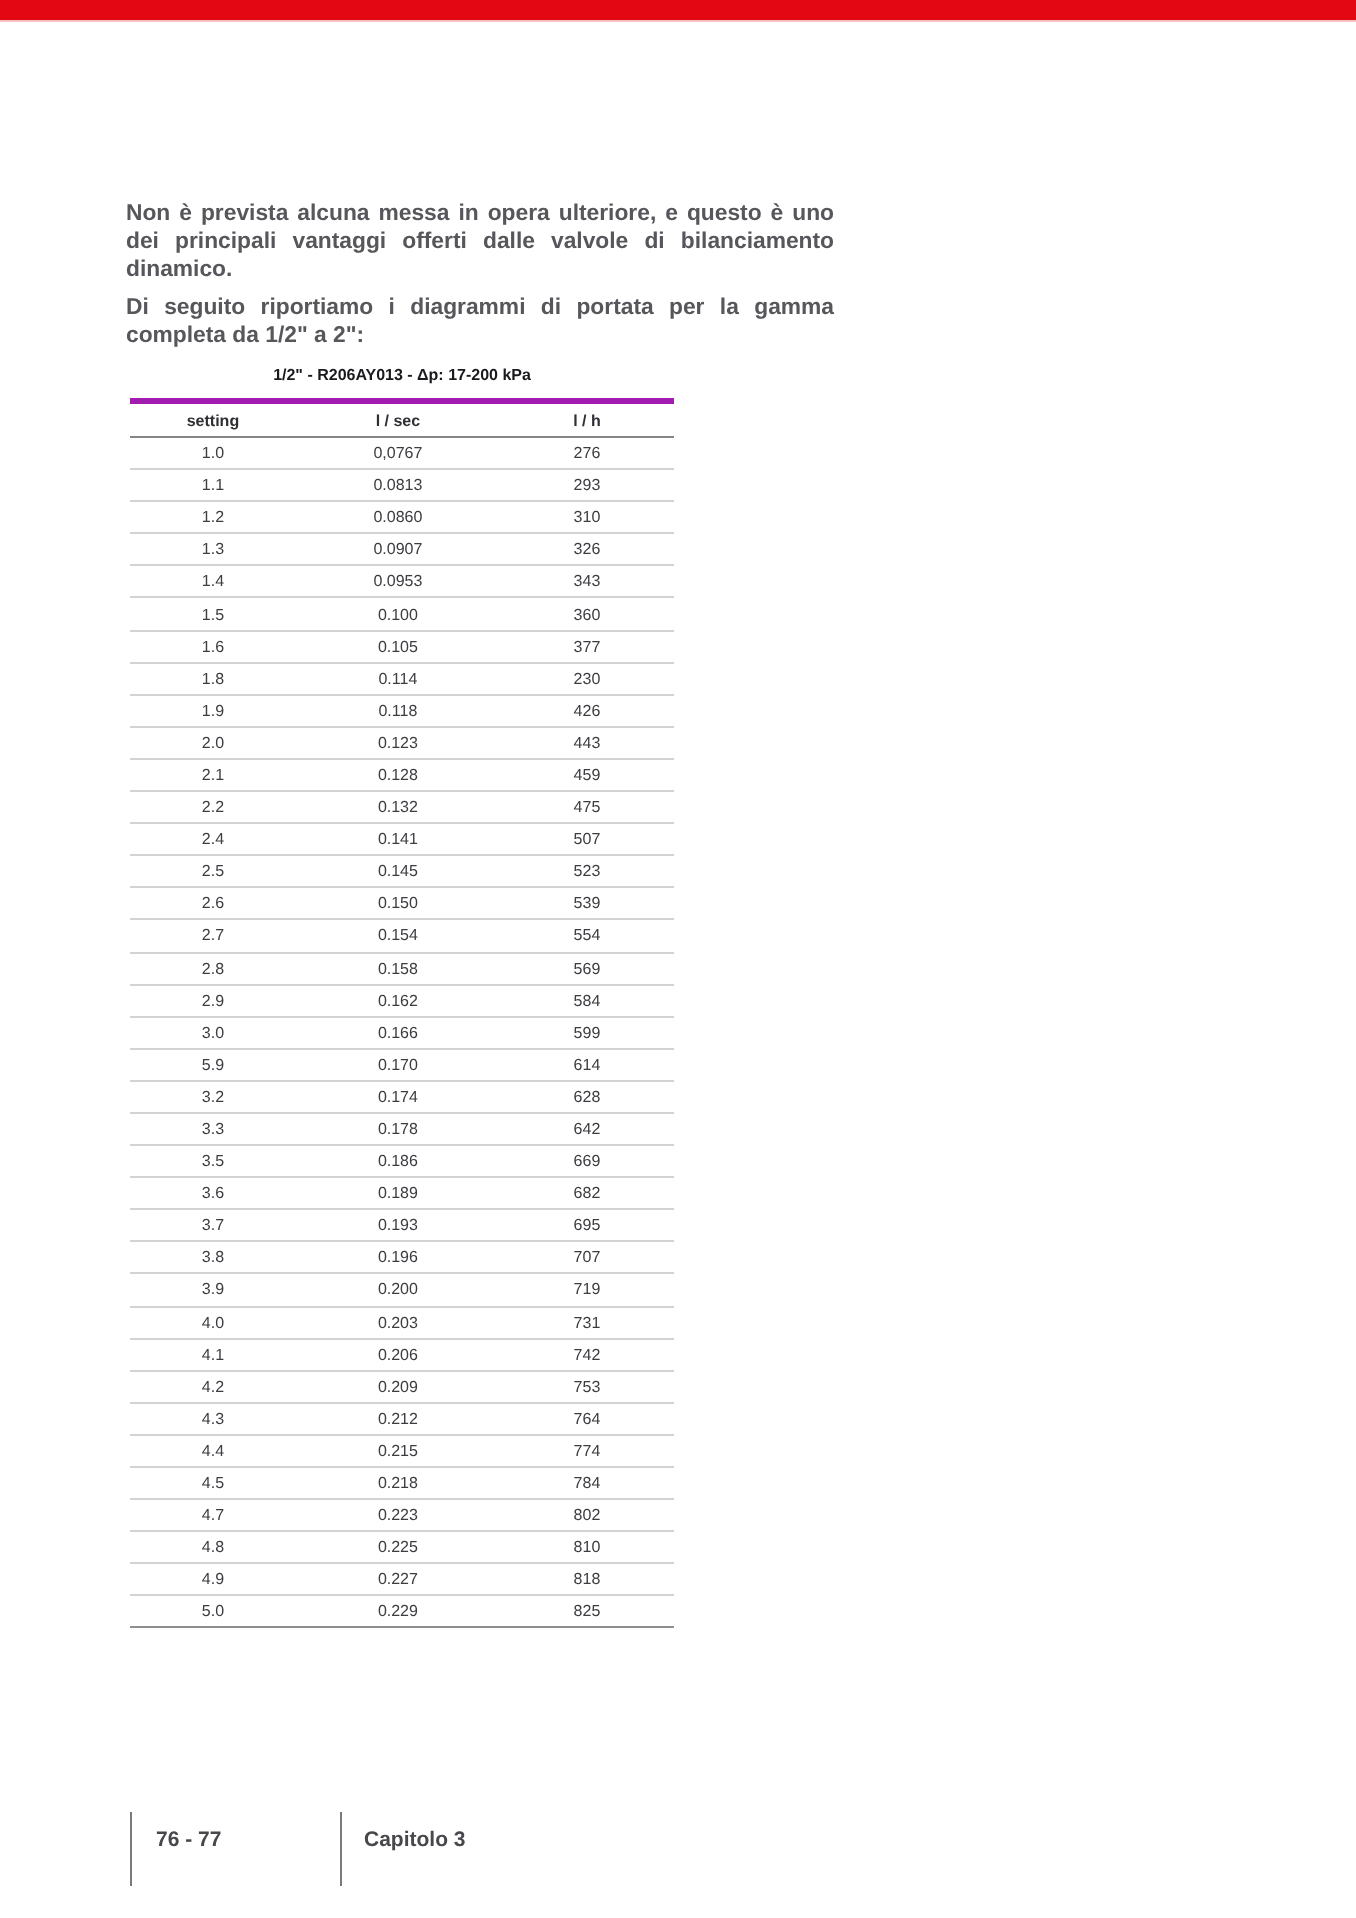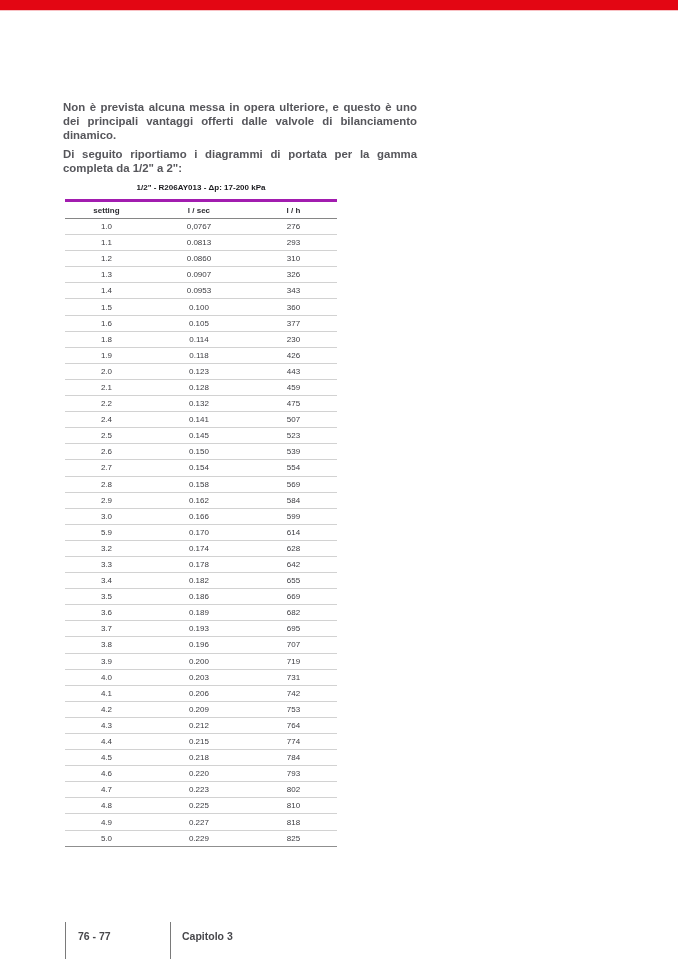--- a/index.html
+++ b/index.html
@@ -34,21 +34,21 @@
     height:16px; text-align:center; padding:0;
     border-top:3px solid #a21caf; border-bottom:1px solid #868686;
   }
   table.flow td {
     font-size:8px; font-weight:normal; color:#3c3c41;
     height:15.1px; text-align:center; padding:0;
     border-bottom:1px solid #d2d2d2;
   }
   table.flow tbody tr:last-child td { border-bottom-color:#8f8f8f; }
 
-  .footer { position:absolute; left:0; bottom:0; width:100%; height:37px; }
+  .footer { position:absolute; left:0; bottom:16px; width:100%; height:37px; }
   .vline { position:absolute; top:0; bottom:0; width:1px; background:#7a7a7a; }
   .vline-1 { left:65px; }
   .vline-2 { left:170px; }
   .footer-text {
     position:absolute; top:8px;
     font-size:10.5px; font-weight:bold; color:#48484c; white-space:nowrap;
   }
   .footer-pages { left:78px; }
   .footer-chapter { left:182px; }
 </style>
@@ -184,25 +184,20 @@
             <td>3.2</td>
             <td>0.174</td>
             <td>628</td>
           </tr>
           <tr>
             <td>3.3</td>
             <td>0.178</td>
             <td>642</td>
           </tr>
           <tr>
-            <td>3.4</td>
-            <td>0.182</td>
-            <td>655</td>
-          </tr>
-          <tr>
             <td>3.5</td>
             <td>0.186</td>
             <td>669</td>
           </tr>
           <tr>
             <td>3.6</td>
             <td>0.189</td>
             <td>682</td>
           </tr>
           <tr>
@@ -242,25 +237,20 @@
           </tr>
           <tr>
             <td>4.4</td>
             <td>0.215</td>
             <td>774</td>
           </tr>
           <tr>
             <td>4.5</td>
             <td>0.218</td>
             <td>784</td>
-          </tr>
-          <tr>
-            <td>4.6</td>
-            <td>0.220</td>
-            <td>793</td>
           </tr>
           <tr>
             <td>4.7</td>
             <td>0.223</td>
             <td>802</td>
           </tr>
           <tr>
             <td>4.8</td>
             <td>0.225</td>
             <td>810</td>

